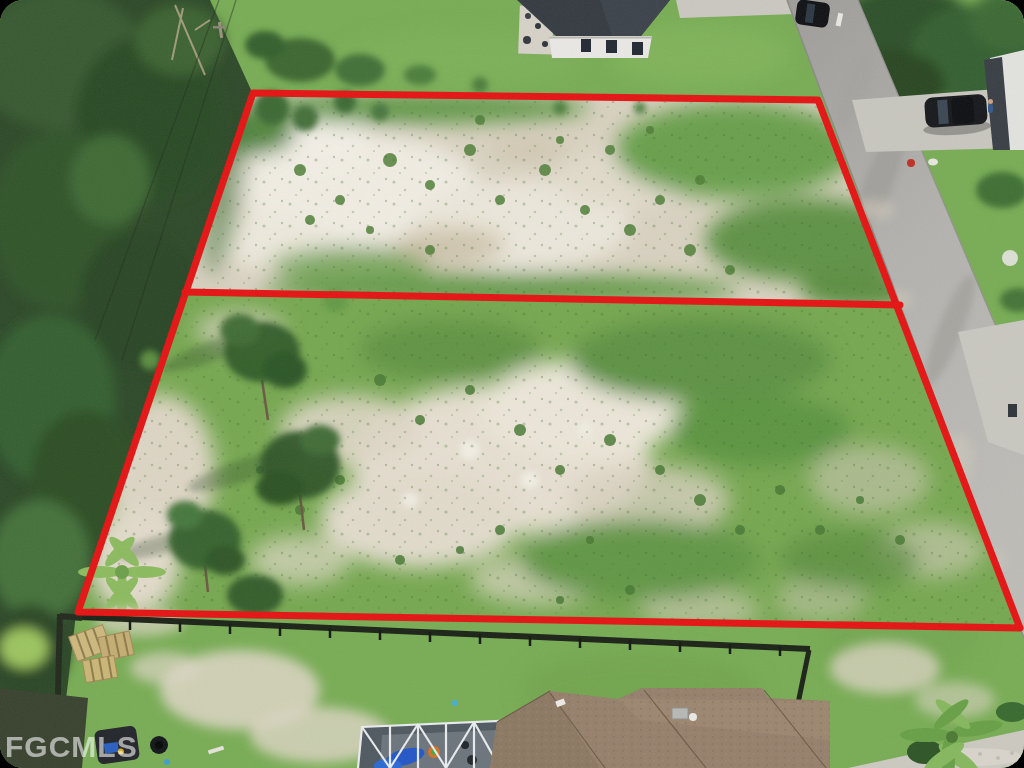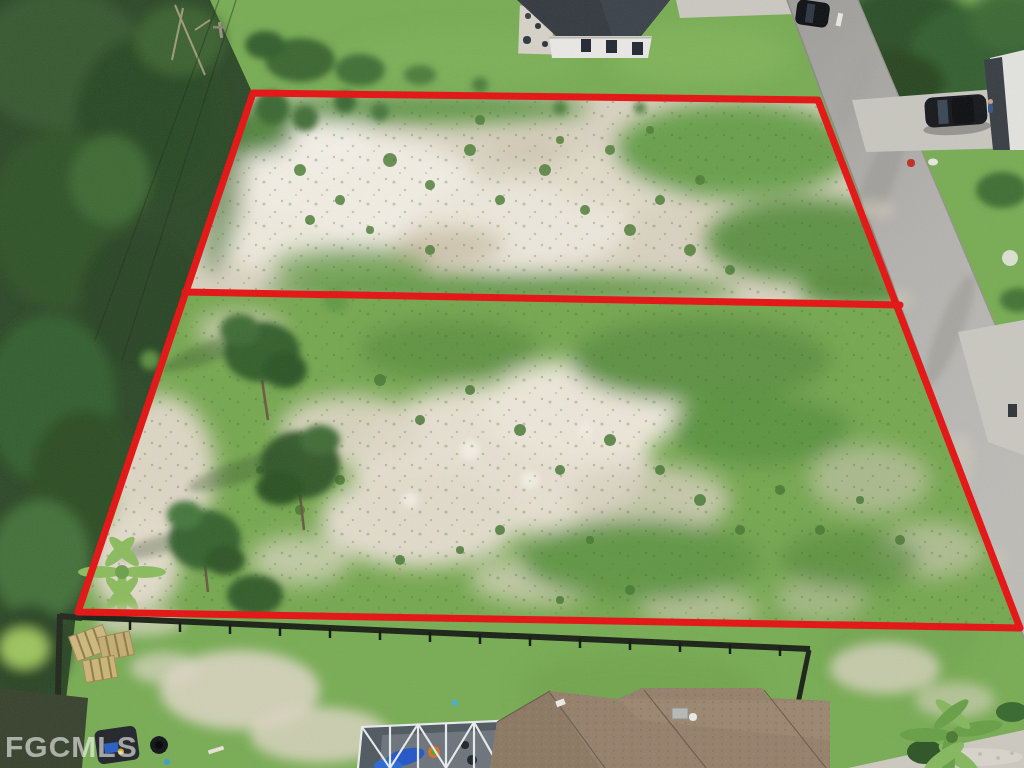--- a/index.html
+++ b/index.html
@@ -1,16 +1,16 @@
 <!DOCTYPE html>
 <html style="--boundary_red: #e51414; --lawn_green: #79ad55; --dark_tree_green: #2e4a29; --sand: #d9d2c1; --road_gray: #aaa9a5; --concrete: #c8c6bf; --roof_dark: #363b42; --roof_brown: #95806b; --fence_dark: #1c2317; --watermark_color: rgba(255,255,255,0.58);"><head>
 <meta charset="utf-8">
 <style>
   html,body{margin:0;padding:0;background:#000;}
-  .stage{position:relative;width:1024px;height:768px;overflow:hidden;background:var(--lawn_green,#79ad55);}
+  .stage{position:relative;width:1024px;height:768px;overflow:hidden;background:var(--lawn_green,#79ad55);border-radius:24px;}
   .stage svg{position:absolute;left:0;top:0;display:block;}
   .wm{font-family:"Liberation Sans","DejaVu Sans",sans-serif;font-weight:bold;font-size:30px;letter-spacing:1px;fill:var(--watermark_color,rgba(255,255,255,0.55));}
   .redline{stroke:var(--boundary_red,#e51414);stroke-width:7;fill:none;stroke-linejoin:round;stroke-linecap:round;}
 </style>
 </head>
 <body>
 
 <div class="stage">
 <svg width="1024" height="768" viewBox="0 0 1024 768">
   <defs>

